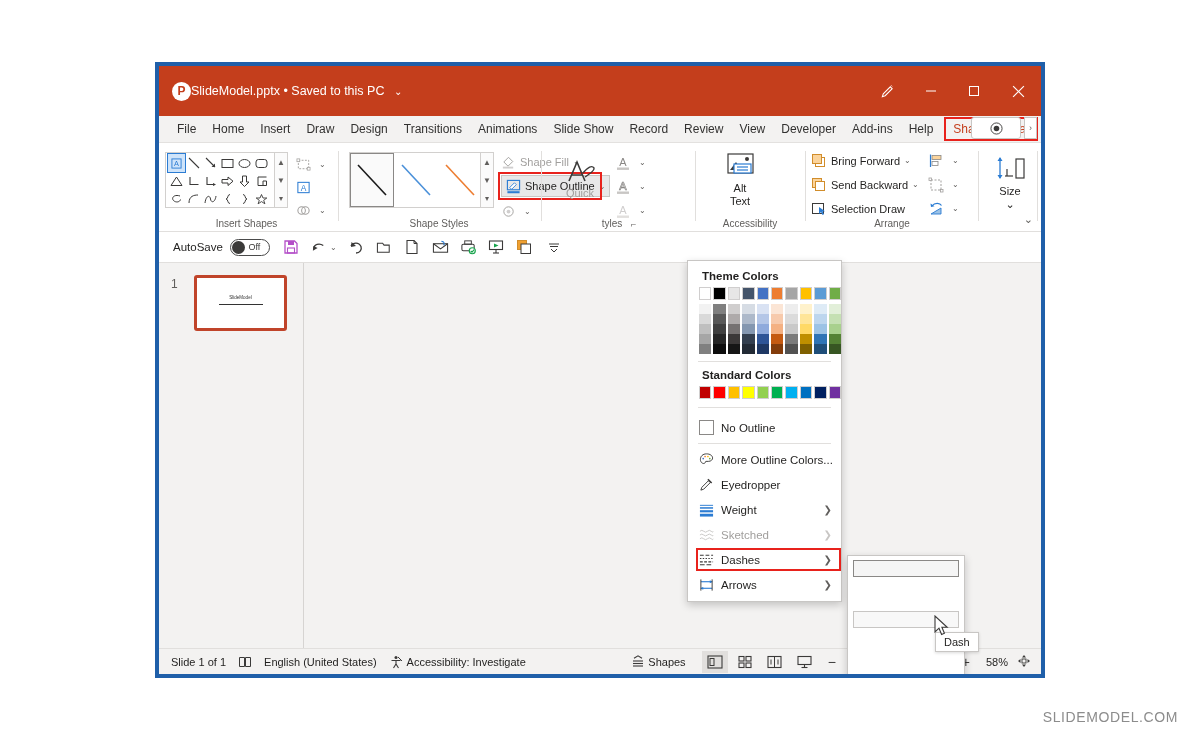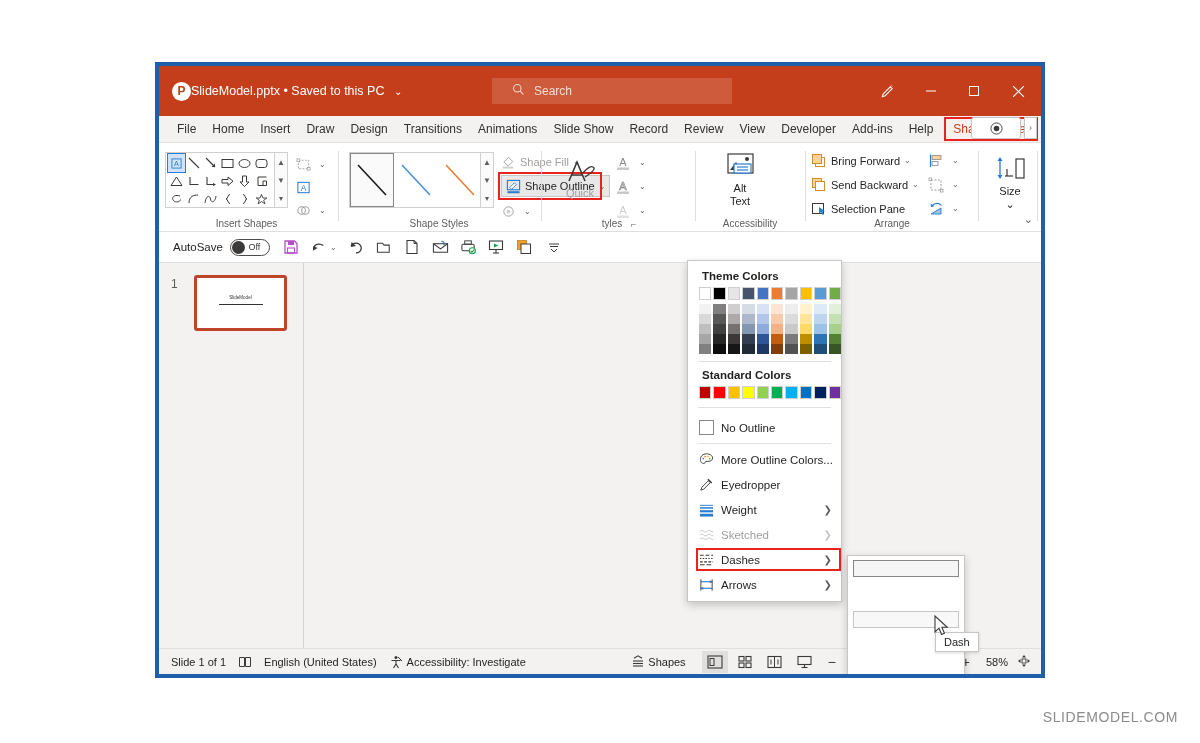--- a/index.html
+++ b/index.html
@@ -362,29 +362,20 @@
 
     <div id="titlebar">
       <div class="ppt-logo">P</div>
       <div class="title-text">
         <span>SlideModel.pptx</span>
         <span>•</span>
         <span>Saved to this PC</span>
         <span class="title-chevron">⌄</span>
       </div>
 
-      <div id="searchbox">
-        <span class="mag">
-          <svg width="13" height="13" viewBox="0 0 16 16">
-              <circle cx="6.5" cy="6.5" r="4.6" fill="none" stroke="#fadcd3" stroke-width="1.3"></circle>
-              <line x1="10" y1="10" x2="14" y2="14" stroke="#fadcd3" stroke-width="1.3"></line>
-            </svg>
-        </span>
-        <span class="ph">Search</span>
-      </div>
 
       <div class="title-btns">
         <div class="tb-btn">
           <svg width="15" height="15" viewBox="0 0 16 16">
               <path d="M2.5 13.5l1-3 7.5-7.5 2 2L5.5 12.5z" fill="none" stroke="#fff" stroke-width="1.1"></path>
               <path d="M12 1.5l1 1" stroke="#fff" stroke-width="1"></path>
             </svg>
         </div>
         <div class="tb-btn">
           <svg width="12" height="12" viewBox="0 0 12 12">
@@ -740,21 +731,21 @@
             </div>
         </div>
         <div style="position:absolute;left:4px;top:55px;">
           <div class="rbtn">
               <span class="ic">
                 <svg width="16" height="16" viewBox="0 0 16 16">
                   <rect x="1.5" y="2.5" width="11" height="10" fill="none" stroke="#3b3a39" stroke-width="1"></rect>
                   <path d="M8 6 L8 13 L10 11 L11.5 14 L13 13.2 L11.5 10.5 L14 10.3 z" fill="#2b7cd3"></path>
                 </svg>
               </span>
-              <span>Selection Pane</span>
+              <span>Selection Draw</span>
             </div>
         </div>
 
         <div style="position:absolute;left:121px;top:7px;">
           <div class="rbtn">
               <span class="ic">
                 <svg width="16" height="16" viewBox="0 0 16 16">
                   <rect x="4" y="2.5" width="9" height="4" fill="#fbd49c" stroke="#8a8886" stroke-width="0.8"></rect>
                   <rect x="4" y="8.5" width="6" height="4" fill="#fff" stroke="#8a8886" stroke-width="0.8"></rect>
                   <line x1="2.5" y1="1.5" x2="2.5" y2="14" stroke="#2b7cd3" stroke-width="1.2"></line>

